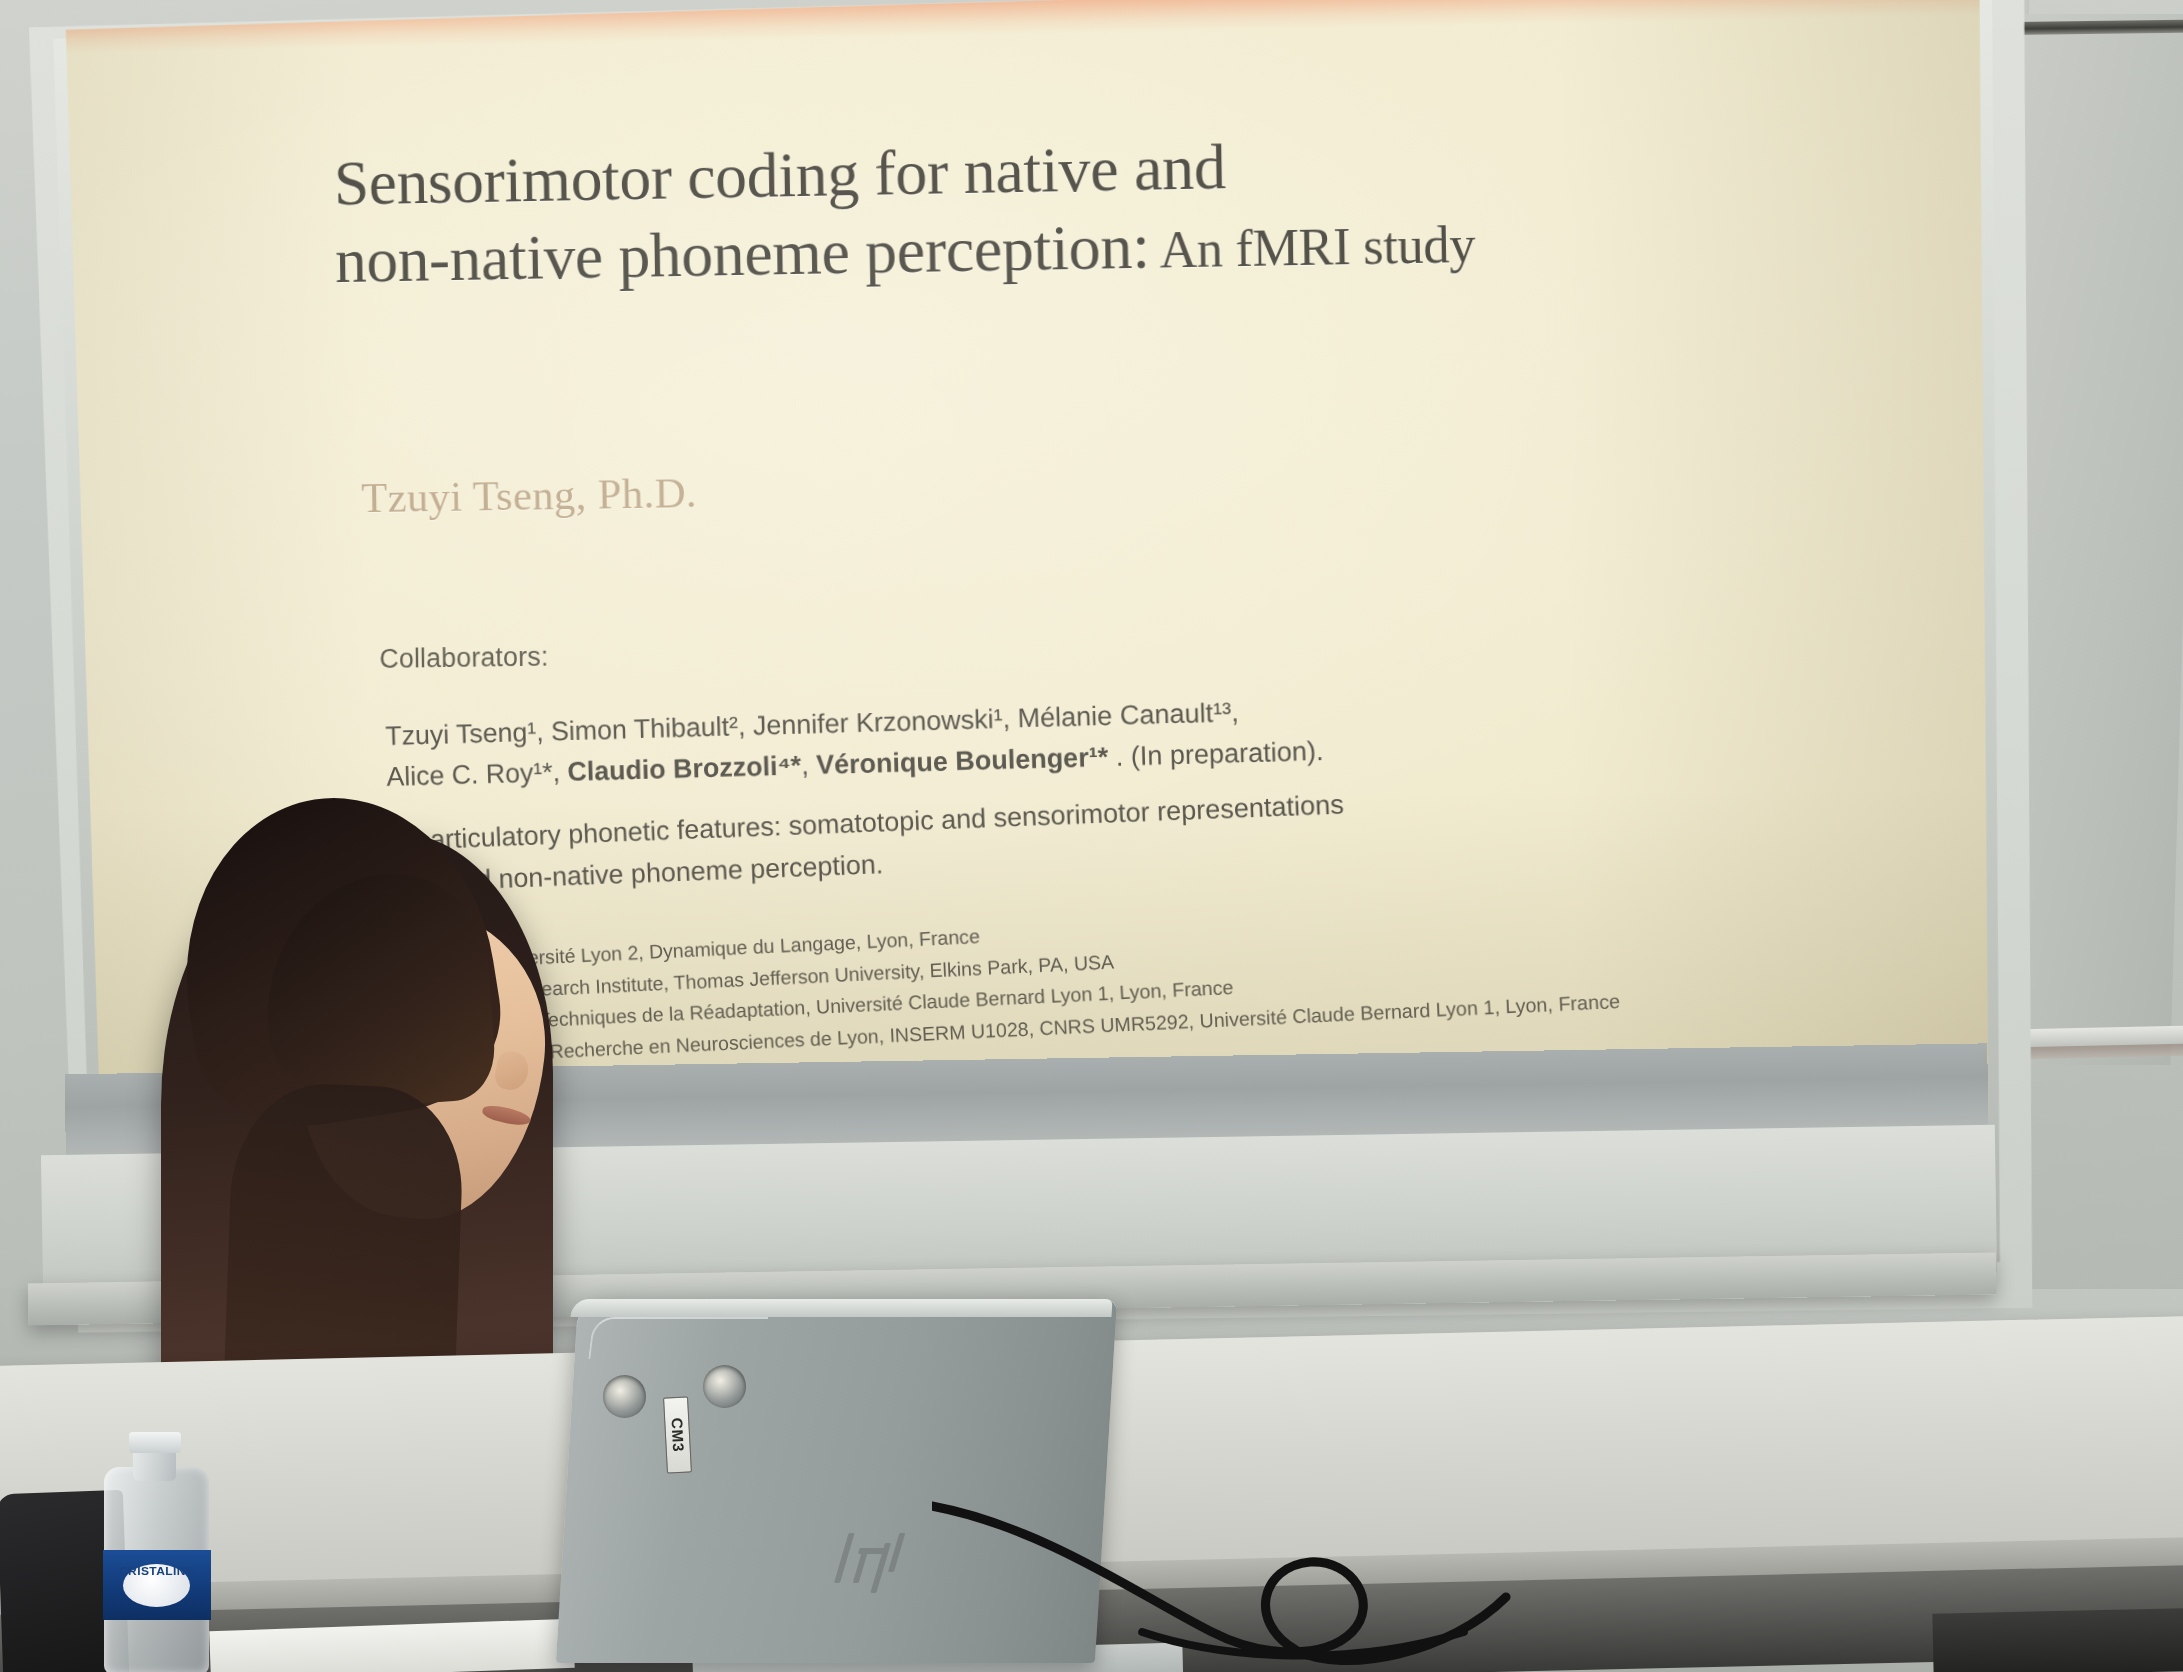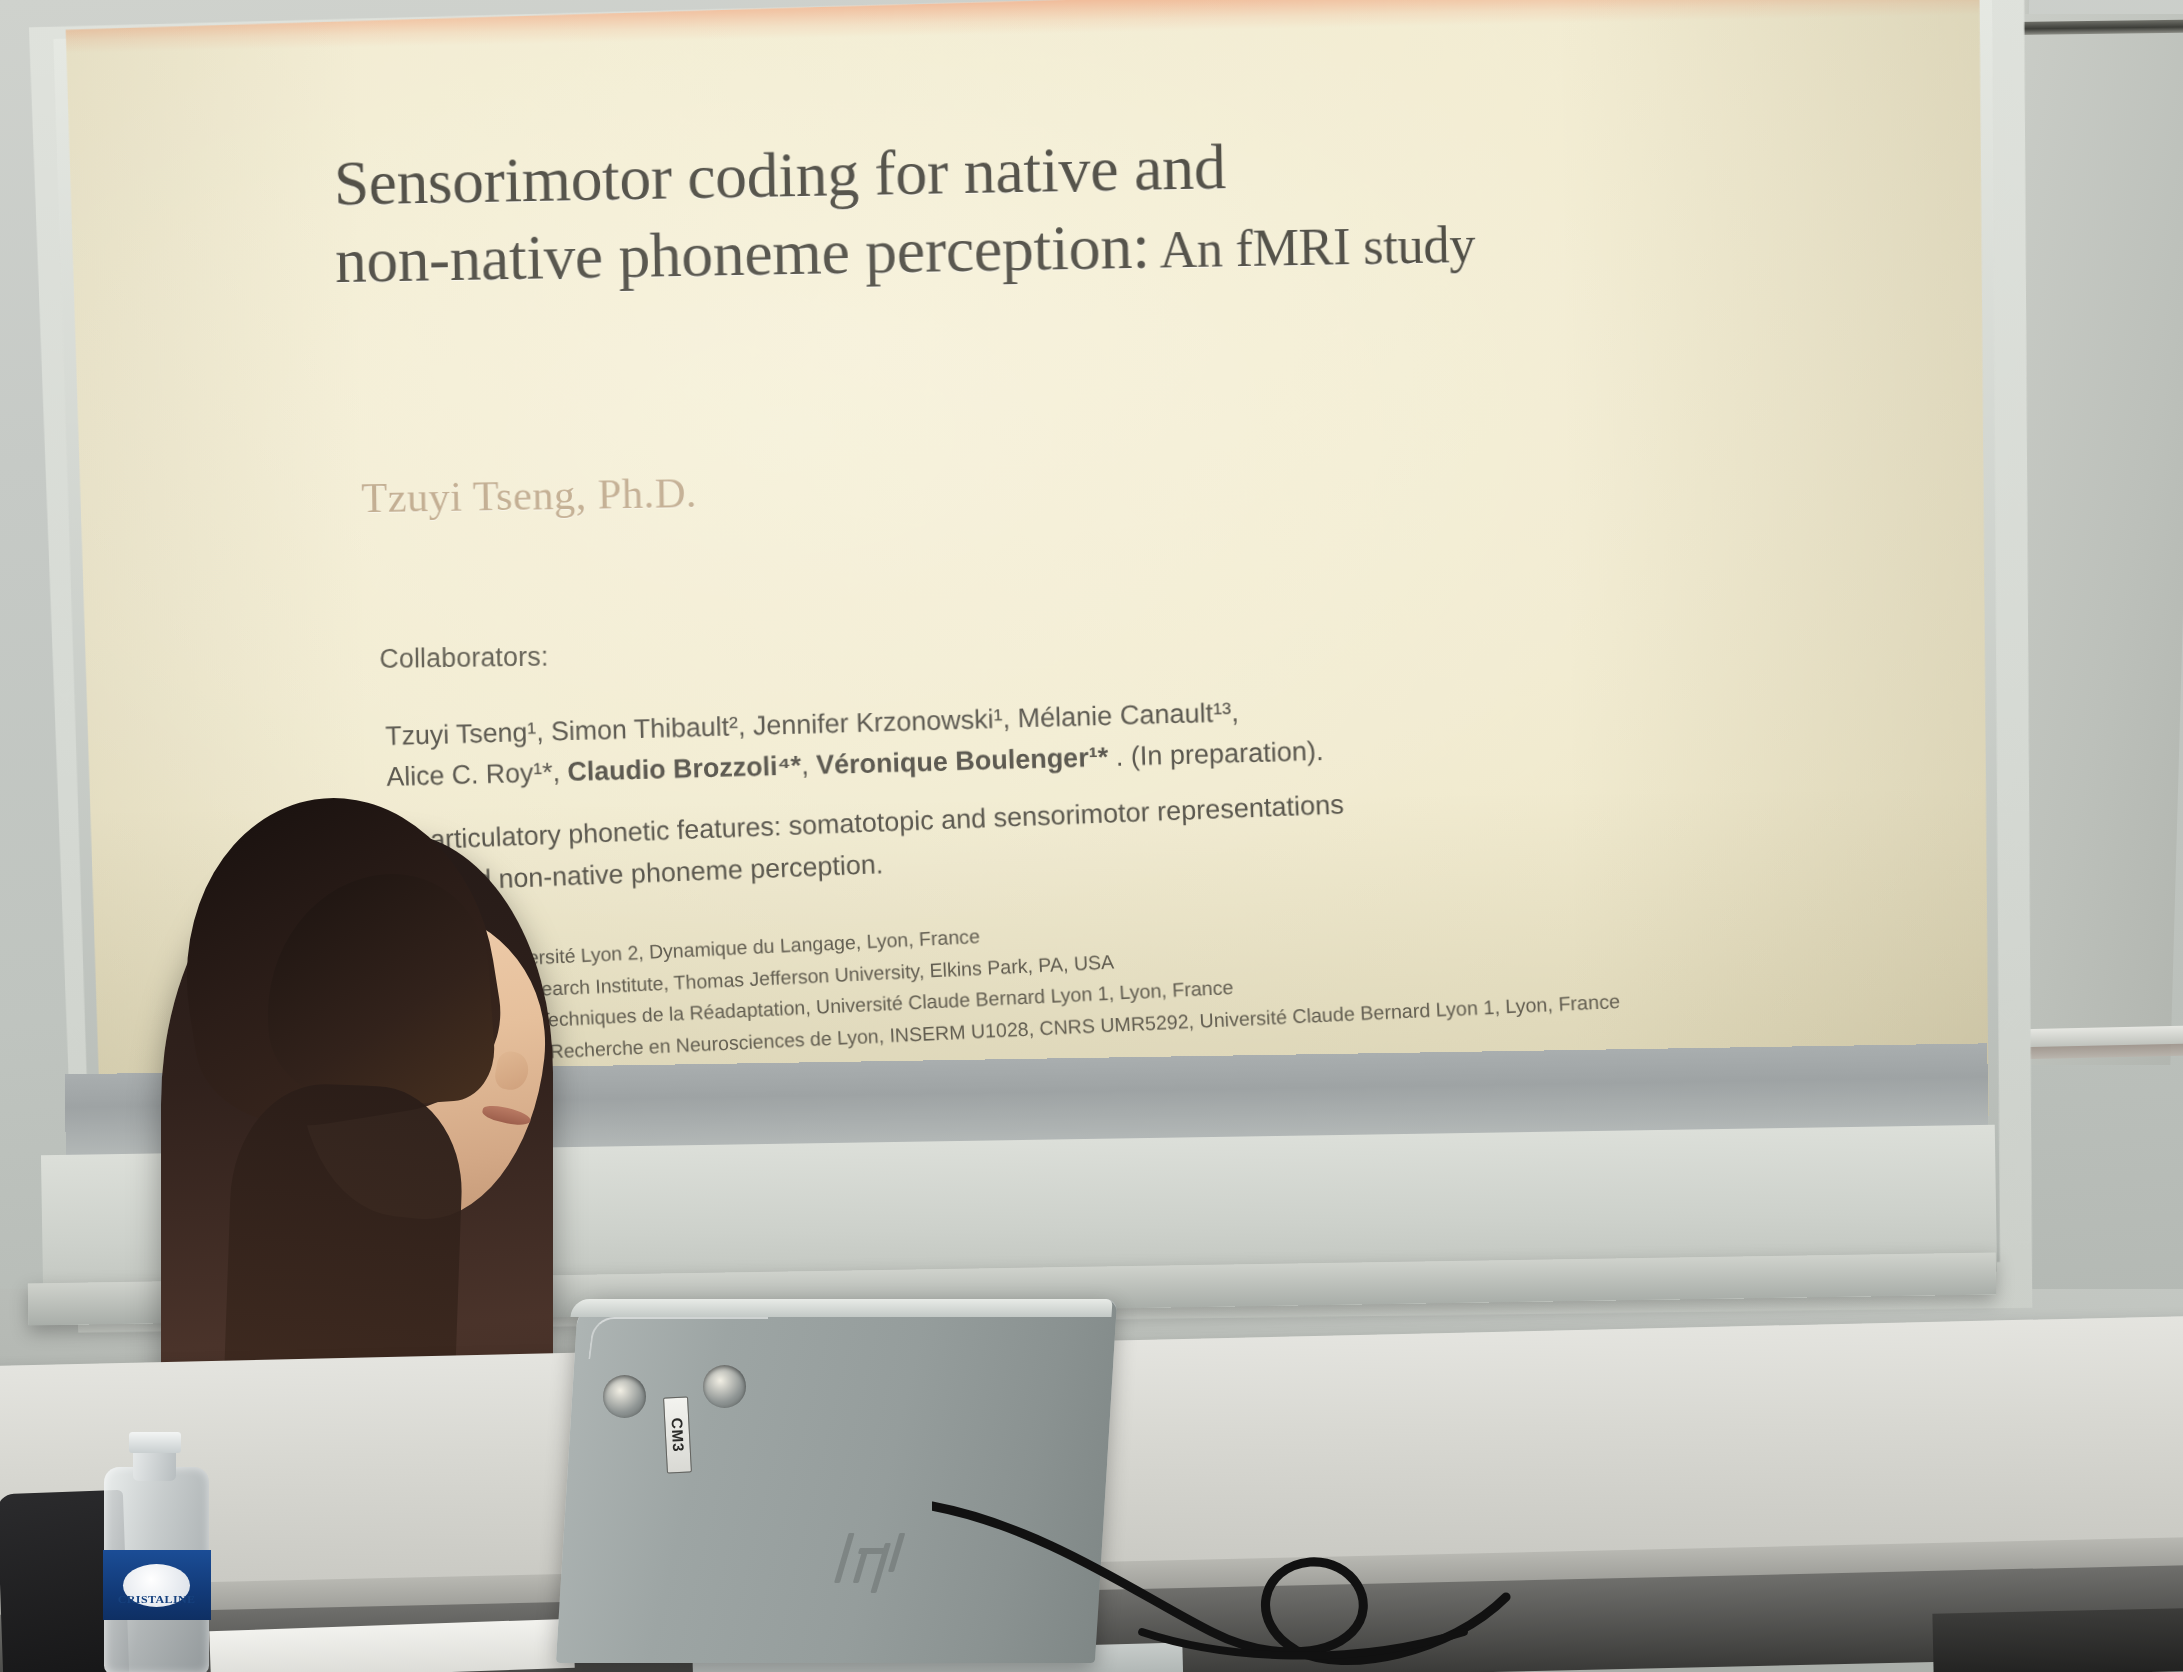--- a/index.html
+++ b/index.html
@@ -310,21 +310,21 @@
     background:linear-gradient(180deg,#f3f5f4,#c9cfd0);border-radius:3.5px;
   }
   .bottle-label{
     position:absolute;left:5.6px;top:111px;width:108px;height:70px;
     background:linear-gradient(180deg,#1b4d96,#123a78 60%,#0e2f63);
     display:flex;align-items:center;justify-content:center;
   }
   .bottle-oval{
     width:67px;height:43px;border-radius:50%;
     background:radial-gradient(circle at 42% 36%,#ffffff,#d8dee6);
-    display:flex;align-items:flex-end;justify-content:center;font-family:Liberation Serif, serif;
+    display:flex;align-items:flex-start;justify-content:center;
   }
   .bottle-oval span{
     font-size:12px;color:#17427f;font-weight:bold;letter-spacing:0.4px;
     transform:scaleY(.9);
   }
   
   .paper-sheet{
     position:absolute;left:210px;top:1625px;width:364px;height:49px;
     background:linear-gradient(180deg,#f2f2ee,#dcdcd7);
     transform:rotate(-2deg);

